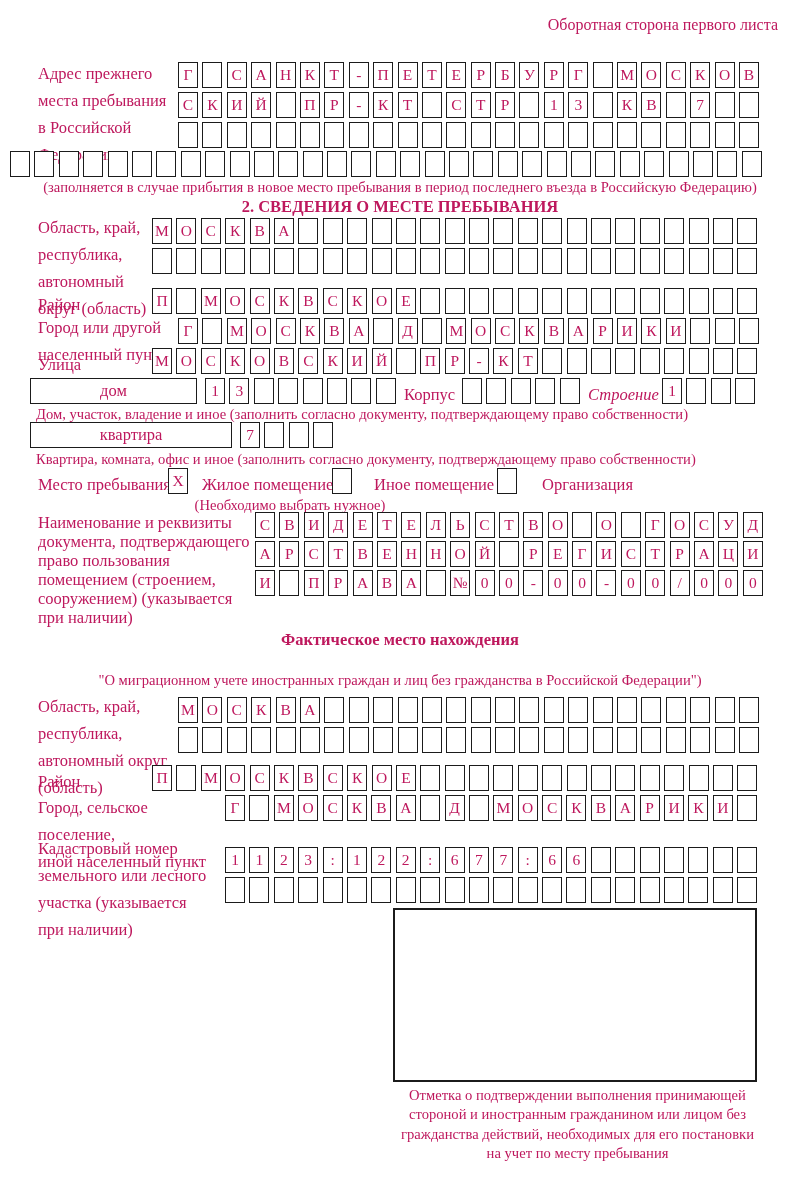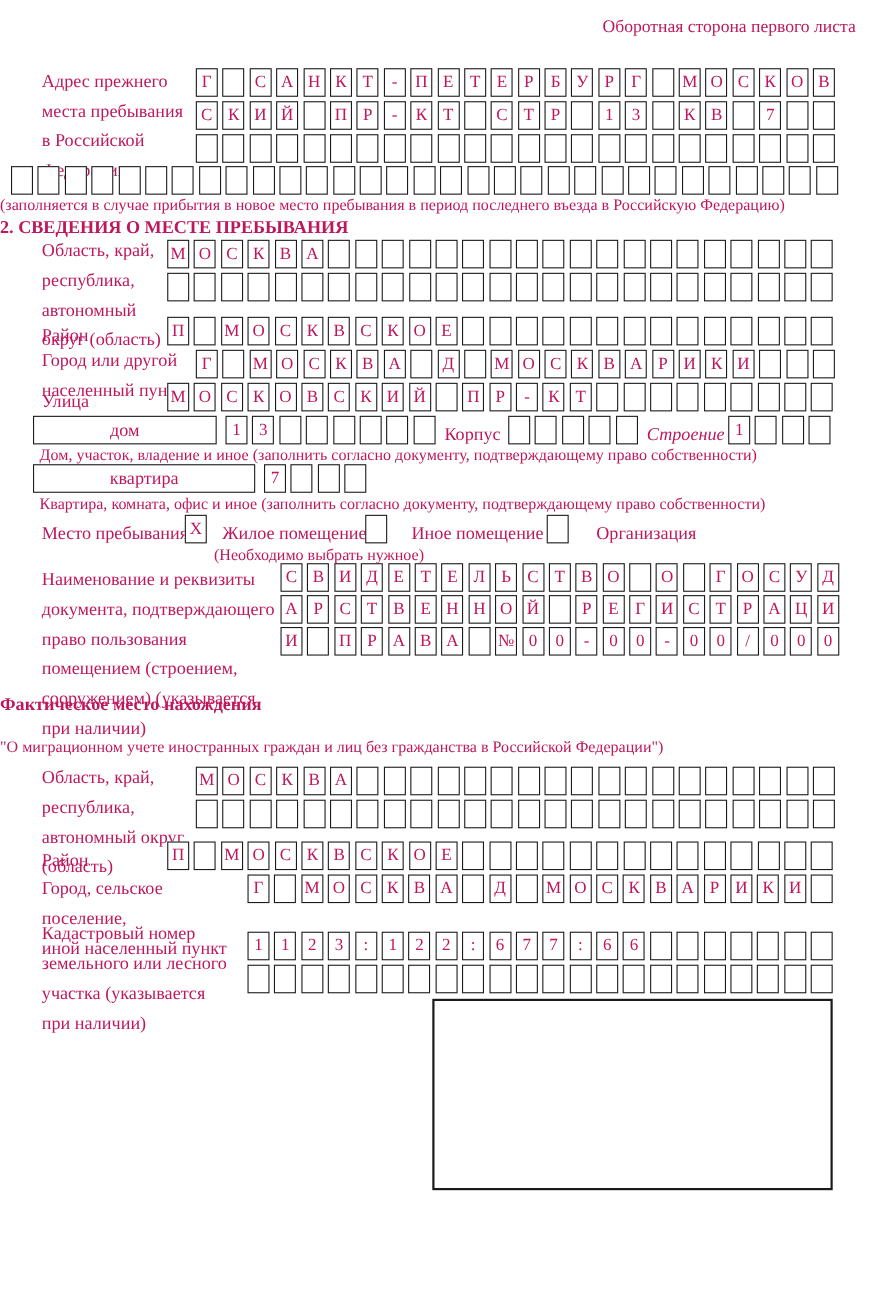--- a/index.html
+++ b/index.html
@@ -2,21 +2,21 @@
 <html><head>
 <meta charset="utf-8">
 <style>
   html,body{margin:0;padding:0;background:#fff;}
   .page{position:relative;width:800px;height:1180px;background:#fff;overflow:hidden;
         font-family:"Liberation Serif","DejaVu Serif",serif;color:#be185d;}
   .abs{position:absolute;}
   .lbl{font-size:16.5px;line-height:27px;white-space:pre-line;}
   .cap{font-size:14.6px;line-height:18px;white-space:pre-line;}
   .hdr{font-weight:bold;font-size:16.5px;}
-  .center{left:0;width:800px;text-align:left;}
+  .center{left:0;width:800px;text-align:center;}
   .cells{display:flex;gap:4.4px;}
   .cell{box-sizing:border-box;flex:0 0 20px;width:20px;height:26px;border:1.7px solid #1b1b1b;
         display:flex;align-items:center;justify-content:center;font-size:15.5px;background:#fff;}
   .lblbox{box-sizing:border-box;border:1.7px solid #1b1b1b;height:26px;background:#fff;
         display:flex;align-items:center;justify-content:center;font-size:16.5px;}
   .bigbox{box-sizing:border-box;border:2px solid #1b1b1b;background:#fff;}
 </style>
 </head>
 <body>
 
@@ -334,21 +334,21 @@
   <div class="abs cells" style="left:332px;top:468px;">
       <span class="cell"></span>
     </div>
   <div class="abs lbl" style="left:374px;top:471px;">Иное помещение</div>
   <div class="abs cells" style="left:497px;top:468px;">
       <span class="cell"></span>
     </div>
   <div class="abs lbl" style="left:542px;top:471px;">Организация</div>
   <div class="abs cap" style="left:110px;top:496px;width:360px;text-align:center;">(Необходимо выбрать нужное)</div>
 
-  <div class="abs lbl" style="left:38px;top:513px;width:215px;line-height:27px;">Наименование и реквизиты
+  <div class="abs lbl" style="left:38px;top:513px;width:215px;line-height:19px;">Наименование и реквизиты
 документа, подтверждающего
 право пользования
 помещением (строением,
 сооружением) (указывается
 при наличии)</div>
   <div class="abs cells" style="left:255px;top:512px;">
       <span class="cell">С</span>
       <span class="cell">В</span>
       <span class="cell">И</span>
       <span class="cell">Д</span>
@@ -580,14 +580,18 @@
       <span class="cell"></span>
       <span class="cell"></span>
       <span class="cell"></span>
       <span class="cell"></span>
       <span class="cell"></span>
       <span class="cell"></span>
       <span class="cell"></span>
     </div>
 
   <div class="abs bigbox" style="left:393px;top:908px;width:364px;height:174px;"></div>
+  <div class="abs cap" style="left:385px;top:1086px;width:385px;text-align:center;line-height:19.4px;">Отметка о подтверждении выполнения принимающей
+стороной и иностранным гражданином или лицом без
+гражданства действий, необходимых для его постановки
+на учет по месту пребывания</div>
 
 </div>
 
 </body></html>

